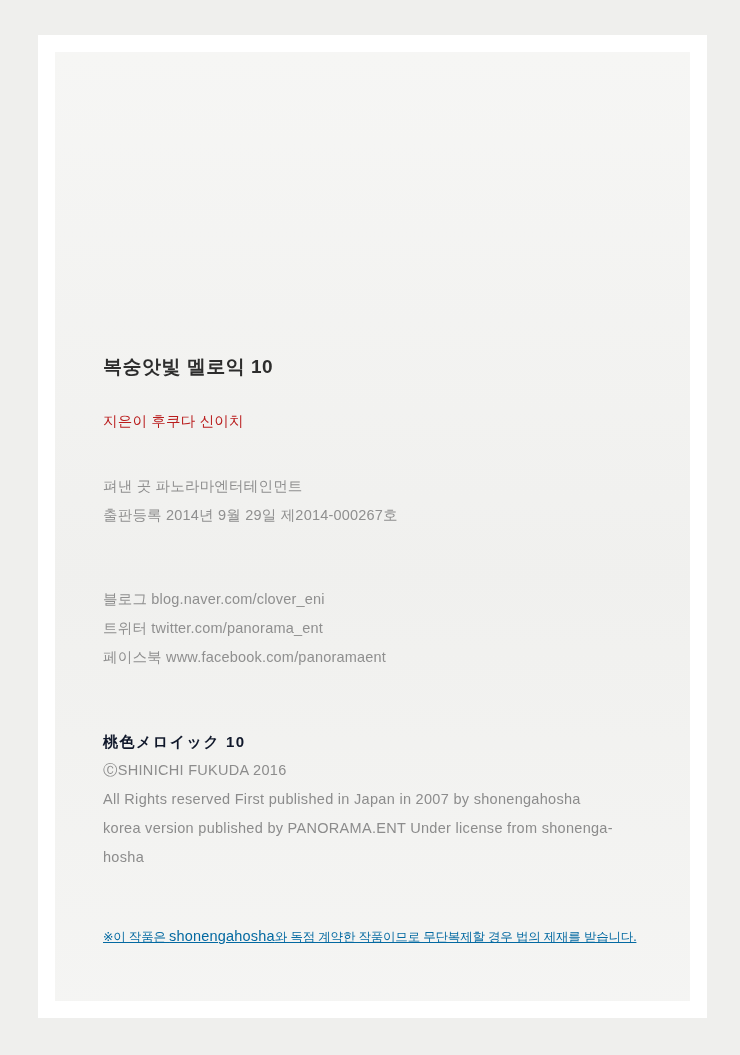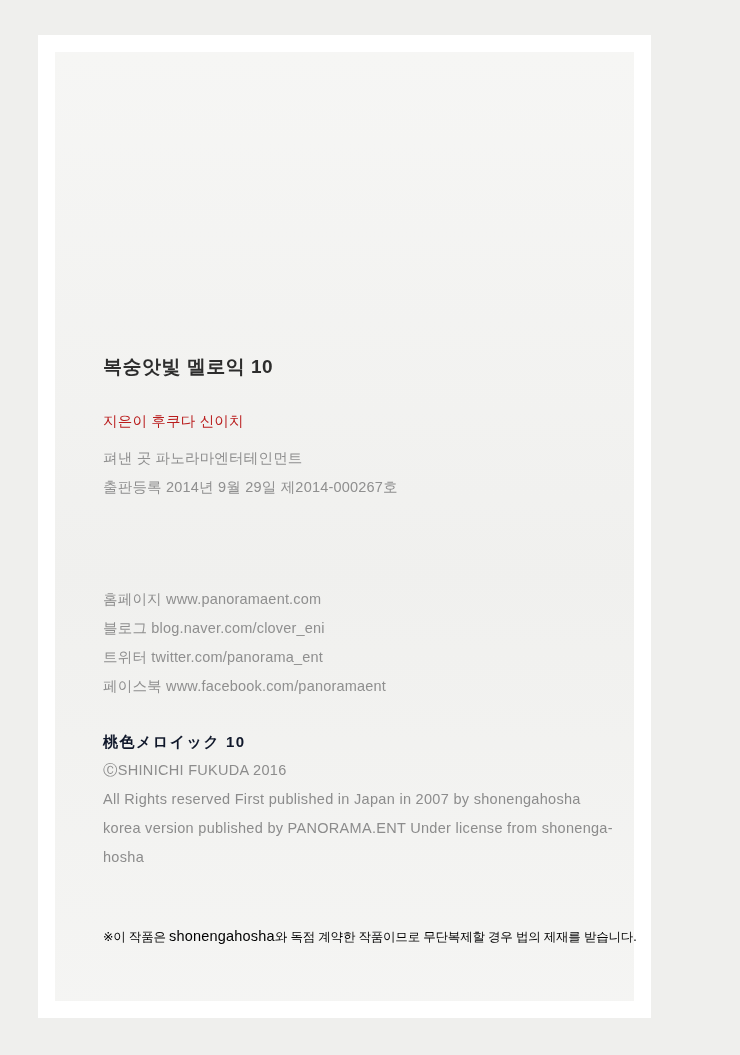--- a/index.html
+++ b/index.html
@@ -6,21 +6,21 @@
   html, body { width: 740px; height: 1055px; }
   body {
     background: #efefed;
     font-family: "Liberation Sans", "DejaVu Sans", sans-serif;
     position: relative;
     overflow: hidden;
   }
   .frame {
     position: absolute;
     left: 38px; top: 35px;
-    width: 613px; height: 983px;
+    width: 669px; height: 983px;
     background: #ffffff;
   }
   .paper {
     position: absolute;
     left: 17px; top: 17px; right: 17px; bottom: 17px;
     background: #f3f3f1;
   }
   
   .paper::after {
     content: "";
@@ -40,54 +40,54 @@
     position: absolute; left: 48px; top: 359px;
     font-size: 14.5px; line-height: 20px;
     color: #b91c1c; letter-spacing: 0.2px;
   }
   .block { position: absolute; left: 48px; }
   .block p {
     font-size: 14.5px; line-height: 29px;
     color: #8f8f8f; letter-spacing: 0.2px;
     white-space: nowrap;
   }
-  .pub-block { top: 392px; }
+  .pub-block { top: 420px; }
   .links-block { top: 533px; }
   .cr-block { top: 675px; }
   .cr-block .jp-title {
     font-size: 15px; font-weight: bold;
     color: #0f172a; letter-spacing: 1.5px;
   }
   .cr-block p.en { color: #8c8c8c; letter-spacing: 0.3px; }
   .notice {
     position: absolute; left: 48px; top: 873px;
     font-size: 12.5px; line-height: 22px;
-    color: #000000; letter-spacing: -0.2px;
+    color: #0369a1; letter-spacing: -0.2px;
     white-space: nowrap;
+    text-decoration: underline;
   }
   .notice .latin { font-size: 14.5px; letter-spacing: 0.2px; }
 </style>
 </head>
 <body>
 
 <div class="frame">
   <div class="paper">
     <div class="content">
 
       <h1 class="title">복숭앗빛 멜로익 10</h1>
 
       <p class="author">지은이 후쿠다 신이치</p>
 
       <div class="block pub-block">
         <p>펴낸 곳 파노라마엔터테인먼트</p>
         <p>출판등록 2014년 9월 29일 제2014-000267호</p>
       </div>
 
       <div class="block links-block">
-        <p>홈페이지 www.panoramaent.com</p>
         <p>블로그 blog.naver.com/clover_eni</p>
         <p>트위터 twitter.com/panorama_ent</p>
         <p>페이스북 www.facebook.com/panoramaent</p>
       </div>
 
       <div class="block cr-block">
         <p class="jp-title">桃色メロイック 10</p>
         <p class="en">ⒸSHINICHI FUKUDA 2016</p>
         <p class="en">All Rights reserved First published in Japan in 2007 by shonengahosha</p>
         <p class="en">korea version published by PANORAMA.ENT Under license from shonenga-</p>

